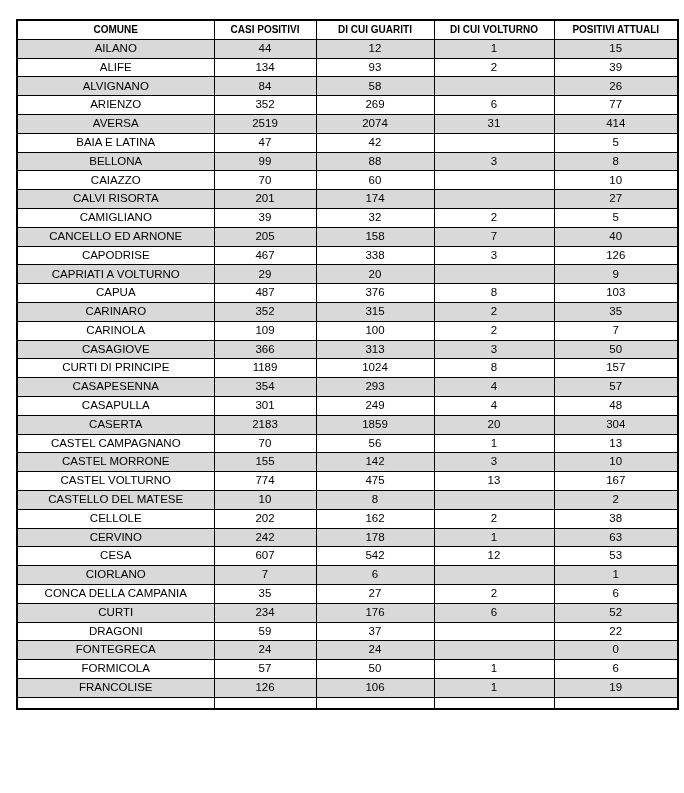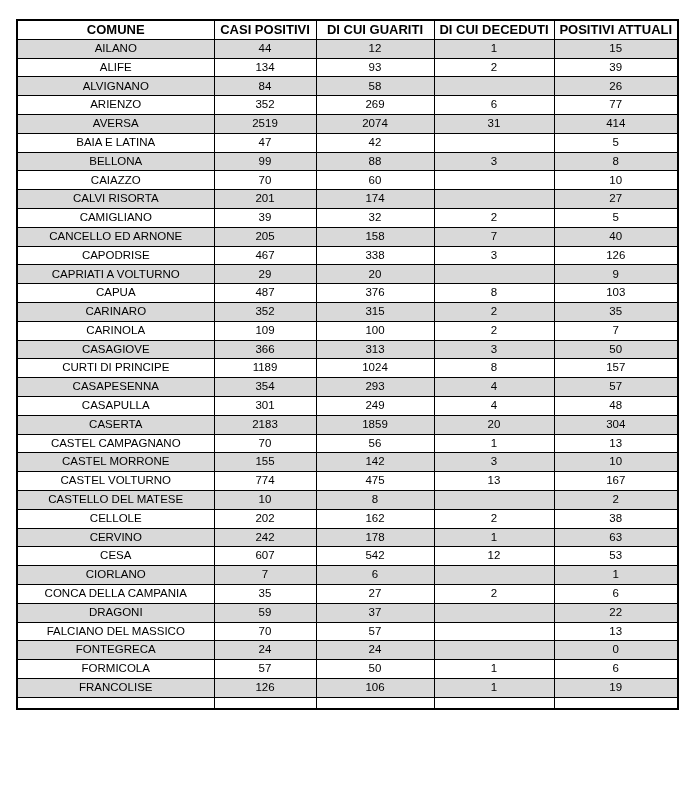--- a/index.html
+++ b/index.html
@@ -33,21 +33,21 @@
     vertical-align: middle;
     color: #000000;
     font-size: 11.5px;
     line-height: 1;
     white-space: nowrap;
     overflow: hidden;
   }
   table.covid th {
     font-weight: bold;
     background: #ffffff;
-    font-size: 13px;
+    font-size: 10px;
     margin-top: 20px;
   }
   table.covid tbody tr:nth-child(odd) td {
     background: #d9d9d9;
   }
   table.covid tbody tr:nth-child(even) td {
     background: #ffffff;
   }
   table.covid tr.partial td {
     height: 10px;
@@ -64,21 +64,21 @@
       <col style="width:102px">
       <col style="width:118px">
       <col style="width:120px">
       <col style="width:124px">
     </colgroup>
     <thead>
       <tr>
           <th>COMUNE</th>
           <th>CASI POSITIVI</th>
           <th>DI CUI GUARITI</th>
-          <th>DI CUI DECEDUTI</th>
+          <th>DI CUI VOLTURNO</th>
           <th>POSITIVI ATTUALI</th>
         </tr>
     </thead>
     <tbody>
         <tr>
           <td>AILANO</td>
           <td>44</td>
           <td>12</td>
           <td>1</td>
           <td>15</td>
@@ -280,32 +280,32 @@
           <td>1</td>
         </tr>
         <tr>
           <td>CONCA DELLA CAMPANIA</td>
           <td>35</td>
           <td>27</td>
           <td>2</td>
           <td>6</td>
         </tr>
         <tr>
+          <td>CURTI</td>
+          <td>234</td>
+          <td>176</td>
+          <td>6</td>
+          <td>52</td>
+        </tr>
+        <tr>
           <td>DRAGONI</td>
           <td>59</td>
           <td>37</td>
           <td></td>
           <td>22</td>
-        </tr>
-        <tr>
-          <td>FALCIANO DEL MASSICO</td>
-          <td>70</td>
-          <td>57</td>
-          <td></td>
-          <td>13</td>
         </tr>
         <tr>
           <td>FONTEGRECA</td>
           <td>24</td>
           <td>24</td>
           <td></td>
           <td>0</td>
         </tr>
         <tr>
           <td>FORMICOLA</td>

